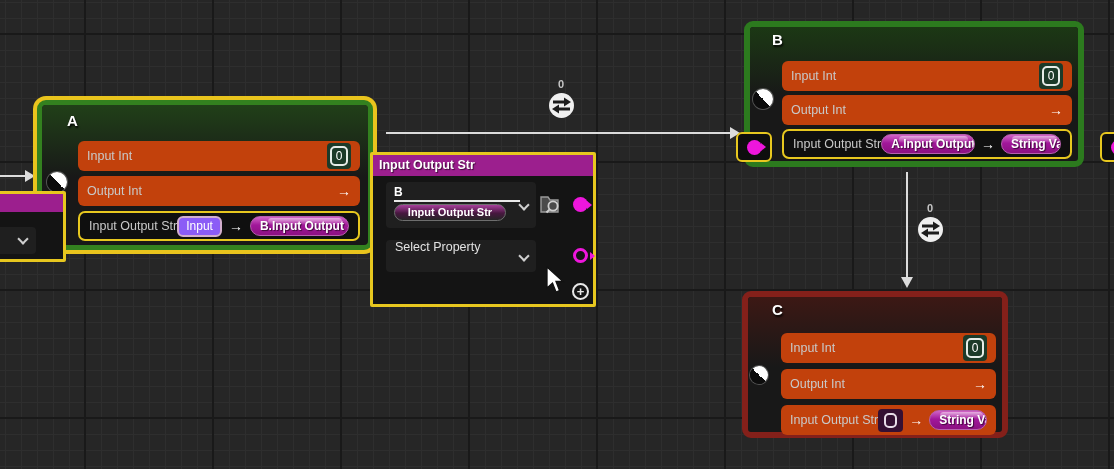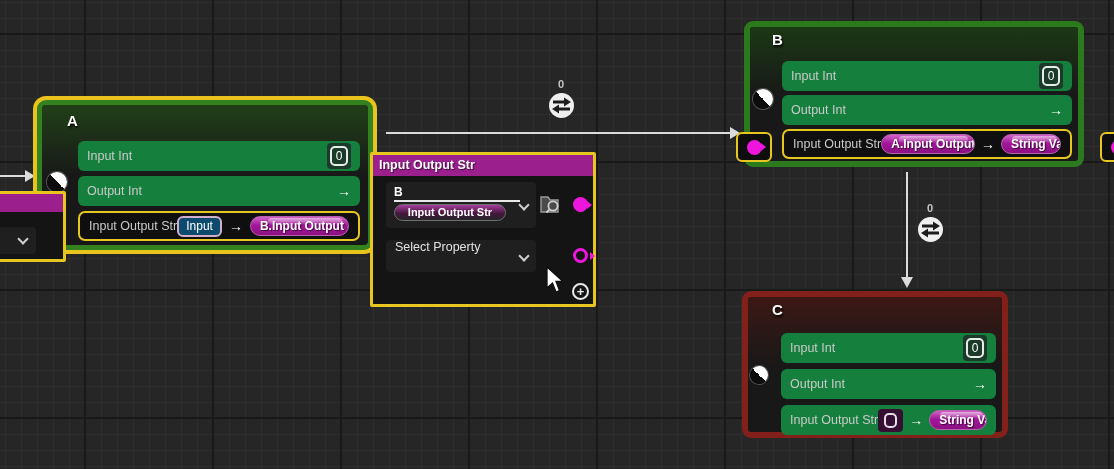--- a/index.html
+++ b/index.html
@@ -19,21 +19,21 @@
   }
 
   .wires{ position:absolute; left:0; top:0; z-index:1; pointer-events:none; }
 
   
   .node{ position:absolute; border-radius:9px; background:#181818; z-index:2; }
   .node .tint{ position:absolute; inset:0; border-radius:4px; pointer-events:none; }
   .ntitle{ position:relative; font-size:15px; font-weight:700; color:#fff;
            text-shadow:1px 2px 2px rgba(0,0,0,.9); }
   .rows{ position:absolute; display:flex; flex-direction:column; }
-  .row{ background:#15803d; border-radius:6px; height:30px; display:flex;
+  .row{ background:#c2410c; border-radius:6px; height:30px; display:flex;
         align-items:center; padding:0 9px; color:#c9c9c9; font-size:12.5px; }
   .row.hl{ border:2px solid #e7c71f; border-radius:7px; background:#0f0f0f; }
   .rlabel{ flex:0 0 auto; }
   .spacer{ flex:1 1 auto; }
   .rarrow{ color:#fff; font-weight:700; font-size:14px; }
 
   .intbox{ background:#1c3a29; border-radius:4px; padding:3px; display:inline-flex; }
   .intbox .intin{ border:2px solid #e6ece8; border-radius:5px; min-width:18px;
                   padding:0 3px; text-align:center; color:#fff; font-size:12px;
                   line-height:16px; }
@@ -41,21 +41,21 @@
   .emptybox{ background:#351033; border-radius:4px; padding:4px 6px; display:inline-flex; }
   .emptybox .emptyin{ border:2px solid #e8dce8; border-radius:5px; width:13px; height:15px; }
 
   .pill{ position:relative; background:linear-gradient(180deg,#d163c6 0%,#a1179a 45%,#8c1082 100%);
          border:1px solid #b65fae; border-radius:11px; color:#fff; font-weight:700;
          font-size:12px; line-height:18px; padding:0 9px; white-space:nowrap;
          text-shadow:1px 1px 1px rgba(0,0,0,.6); overflow:hidden; }
   .pill::after{ content:""; position:absolute; left:18%; right:6%; top:1px; height:38%;
                 border-radius:9px; background:linear-gradient(180deg,rgba(255,255,255,.5),rgba(255,255,255,0)); }
 
-  .inpill{ border:2px solid #d2aecd; background:#0c4a6e; border-radius:6px; color:#fff;
+  .inpill{ border:2px solid #d2aecd; background:#8b5cf6; border-radius:6px; color:#fff;
            font-size:12px; line-height:17px; padding:0 7px; }
 
   .halfdot{ position:absolute; width:20px; height:20px; border-radius:50%;
             background:linear-gradient(45deg,#0c0c0c 50%,#ffffff 50%);
             box-shadow:0 0 0 1px rgba(255,255,255,.25); }
 
   
   .node-a{ left:37px; top:100px; width:336px; height:150px;
            border:5px solid #33811f; box-shadow:0 0 0 4px #e9c41d; }
   .node-a .tint{ background:linear-gradient(180deg,rgba(33,66,24,.95),rgba(24,24,24,0) 52%); }

